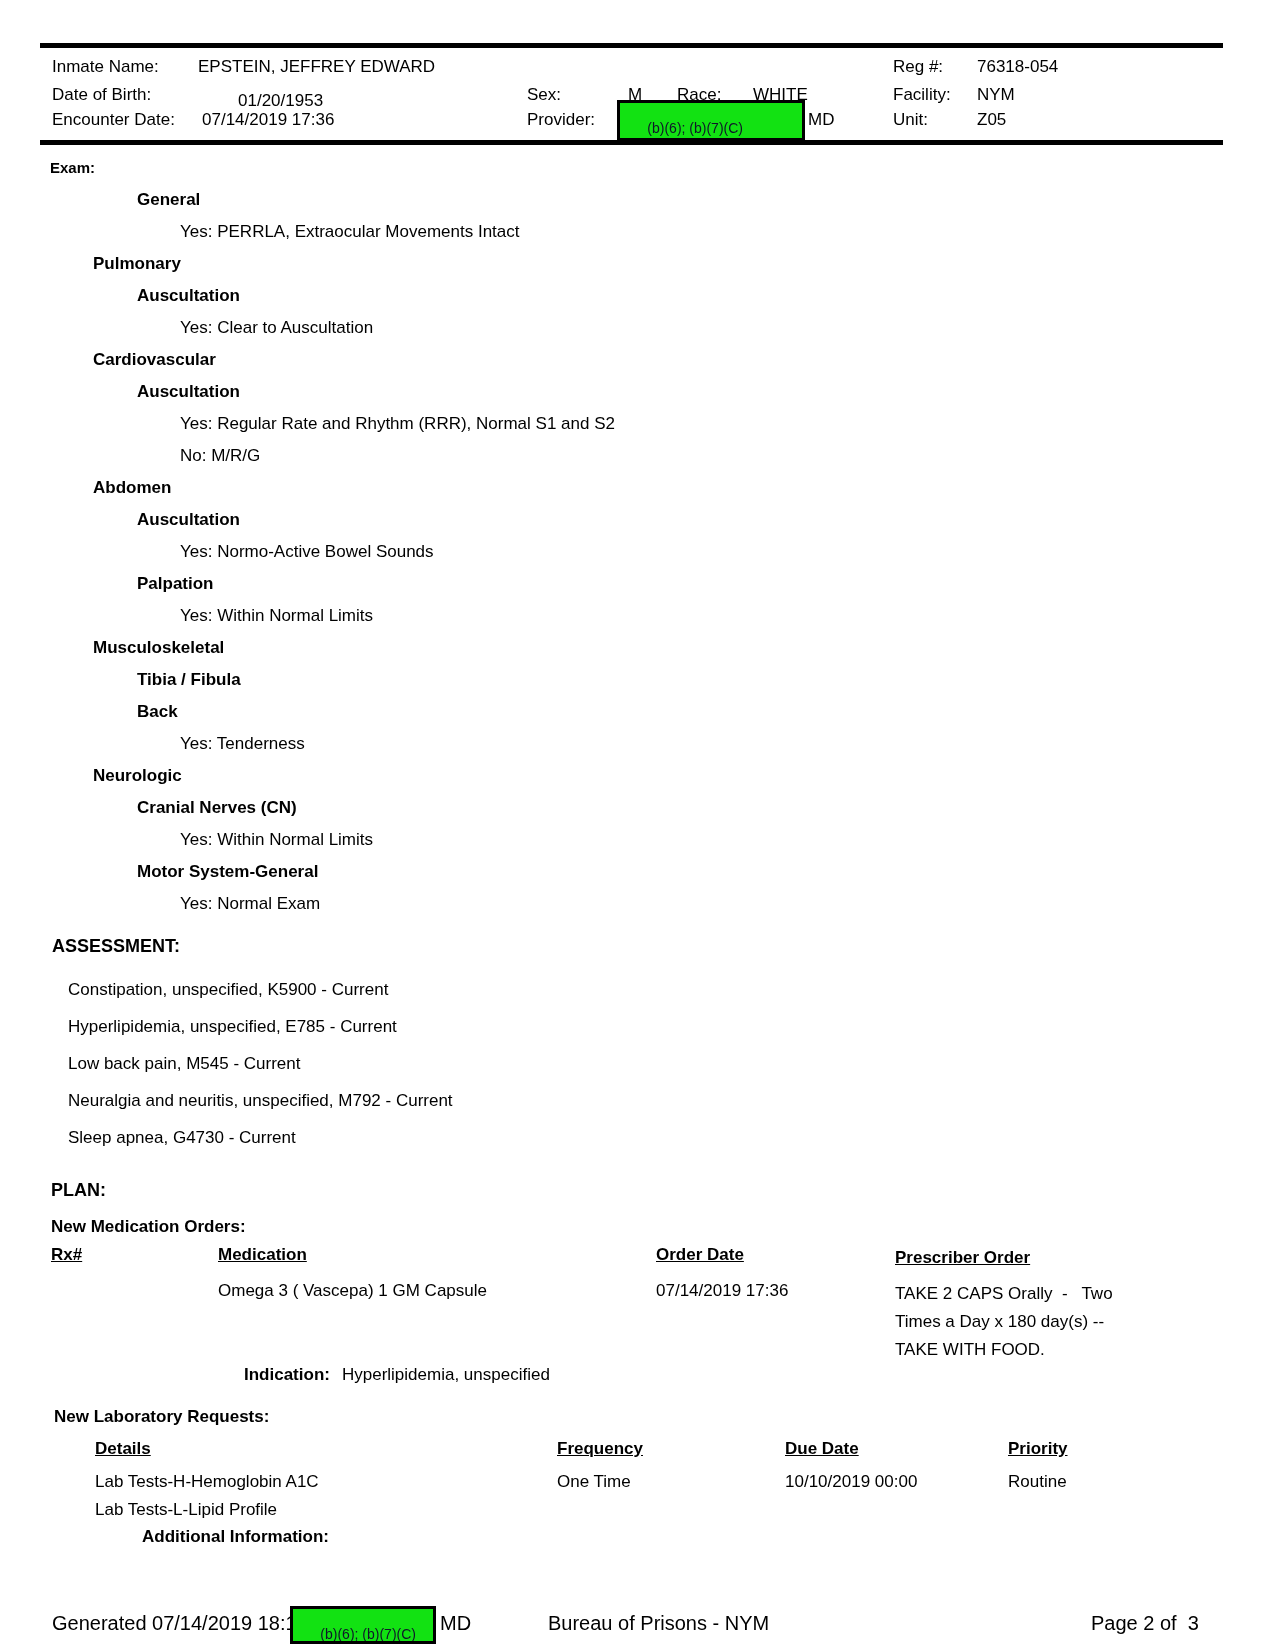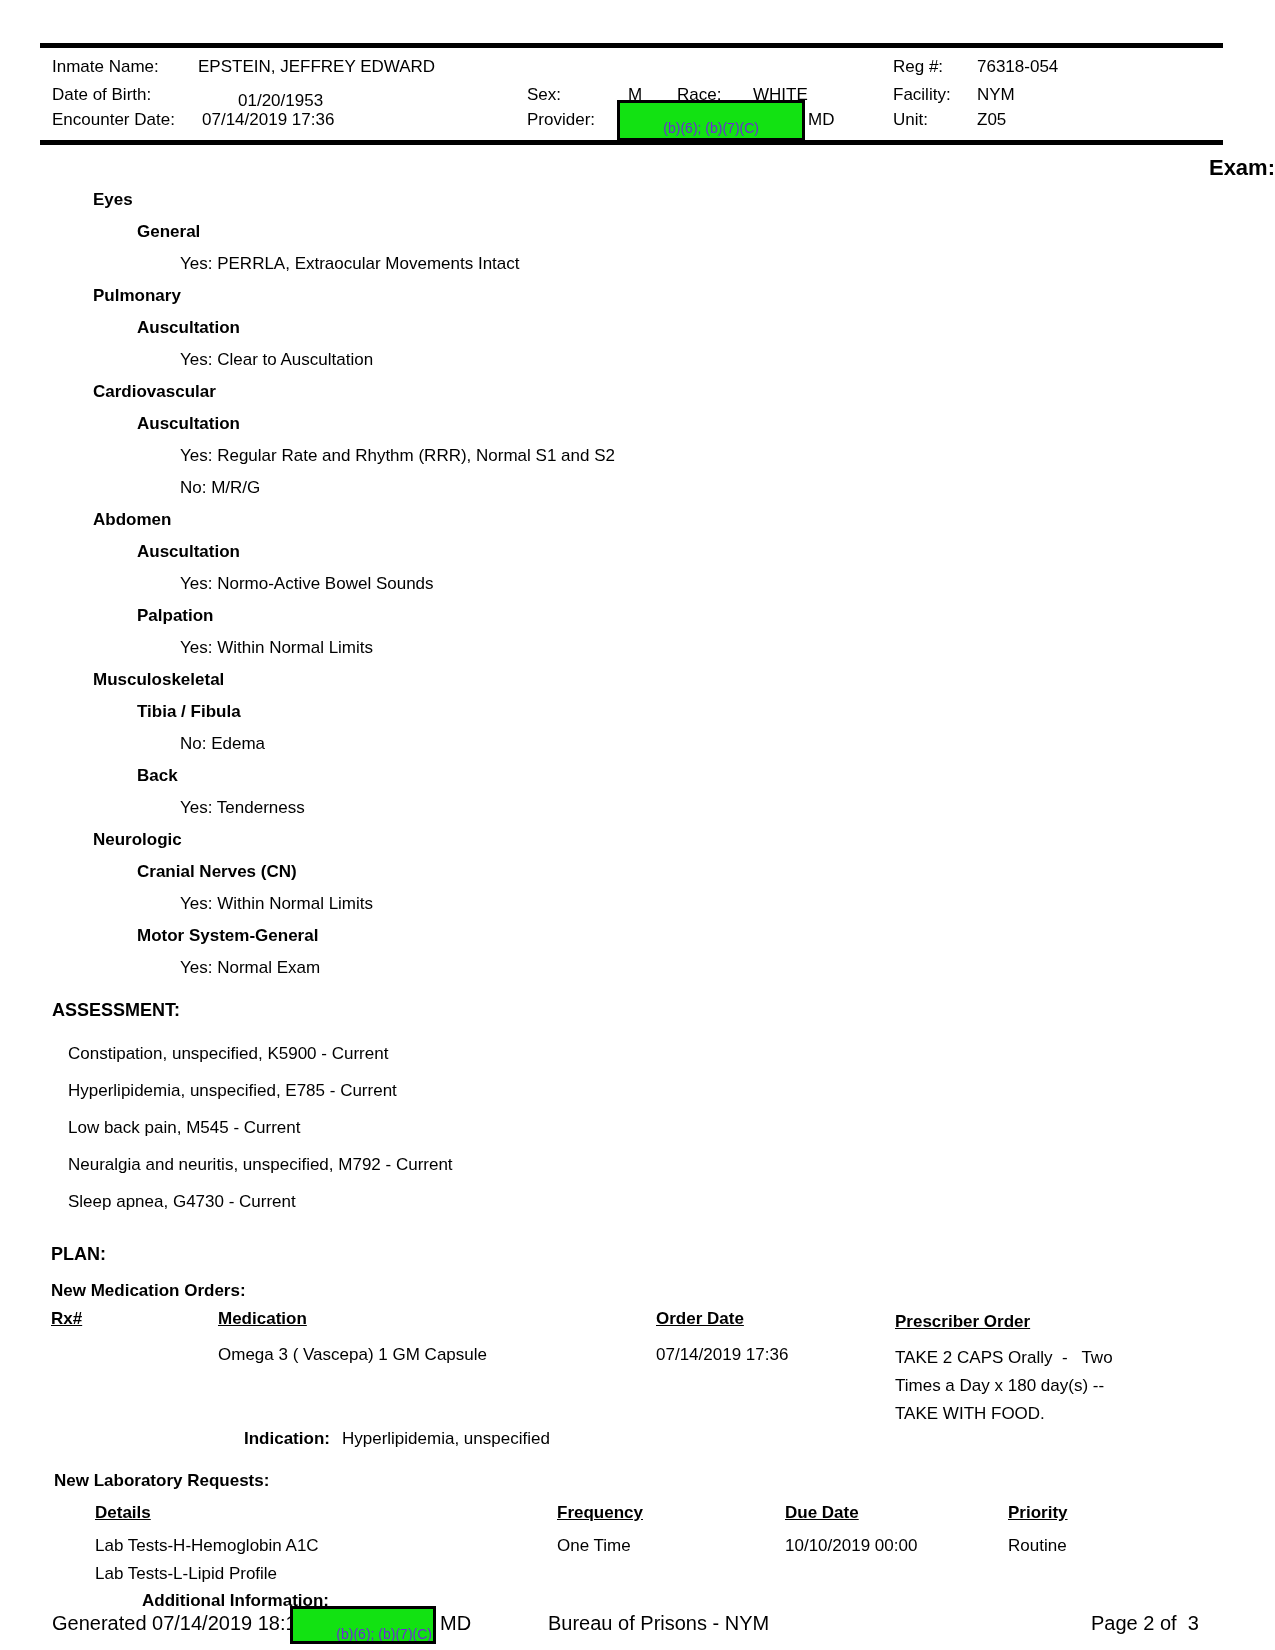--- a/index.html
+++ b/index.html
@@ -9,26 +9,26 @@
     background:#ffffff; color:#000;
     font-family:"Liberation Sans", sans-serif; font-size:17px;
     overflow:hidden;
   }
   .rule { position:absolute; left:40px; width:1183px; height:5px; background:#000; }
 
   
   .hdr-label { position:absolute; white-space:pre; }
   .redaction-box {
     position:absolute; background:#12e212; border:3px solid #000;
-    font-size:14px; color:#6d28d9; padding:1px 20px; white-space:pre; overflow:hidden;
+    font-size:14px; color:#0f172a; padding:1px 4px; white-space:pre; overflow:hidden;
   }
 
   
   .main { position:absolute; top:140px; left:0; width:1275px; }
-  .exam-title { margin:12px 0 0 50px; font-size:22px; font-weight:bold; line-height:32px;text-align:right; }
+  .exam-title { margin:12px 0 0 50px; font-size:15px; font-weight:bold; line-height:32px; }
   .exam-line { line-height:32px; }
   .l1 { margin-left:93px; font-weight:bold; }
   .l2 { margin-left:137px; font-weight:bold; }
   .l3 { margin-left:180px; }
 
   .sec-head { margin-left:52px; font-size:18px; font-weight:bold; line-height:22px; }
   .assessment-head { margin-top:15px; }
   .assess-item { margin-left:68px; line-height:22px; margin-top:0; }
   .assess-list .assess-item:first-child { margin-top:22px; }
   .assess-list .assess-item + .assess-item { margin-top:15px; }
@@ -94,42 +94,40 @@
     <span class="hdr-label" style="left:893px;top:110px;">Unit:</span>
     <span class="hdr-label" style="left:977px;top:110px;">Z05</span>
   </div>
 
   <div class="rule" style="top:140px;"></div>
 
   <div class="main">
 
     <div class="exam-title">Exam:</div>
 
-    <div class="exam-line l1">Eyes</div>
     <div class="exam-line l2">General</div>
     <div class="exam-line l3">Yes: PERRLA, Extraocular Movements Intact</div>
 
     <div class="exam-line l1">Pulmonary</div>
     <div class="exam-line l2">Auscultation</div>
     <div class="exam-line l3">Yes: Clear to Auscultation</div>
 
     <div class="exam-line l1">Cardiovascular</div>
     <div class="exam-line l2">Auscultation</div>
     <div class="exam-line l3">Yes: Regular Rate and Rhythm (RRR), Normal S1 and S2</div>
     <div class="exam-line l3">No: M/R/G</div>
 
     <div class="exam-line l1">Abdomen</div>
     <div class="exam-line l2">Auscultation</div>
     <div class="exam-line l3">Yes: Normo-Active Bowel Sounds</div>
     <div class="exam-line l2">Palpation</div>
     <div class="exam-line l3">Yes: Within Normal Limits</div>
 
     <div class="exam-line l1">Musculoskeletal</div>
     <div class="exam-line l2">Tibia / Fibula</div>
-    <div class="exam-line l3">No: Edema</div>
     <div class="exam-line l2">Back</div>
     <div class="exam-line l3">Yes: Tenderness</div>
 
     <div class="exam-line l1">Neurologic</div>
     <div class="exam-line l2">Cranial Nerves (CN)</div>
     <div class="exam-line l3">Yes: Within Normal Limits</div>
     <div class="exam-line l2">Motor System-General</div>
     <div class="exam-line l3">Yes: Normal Exam</div>
 
     <div class="sec-head assessment-head">ASSESSMENT:</div>

